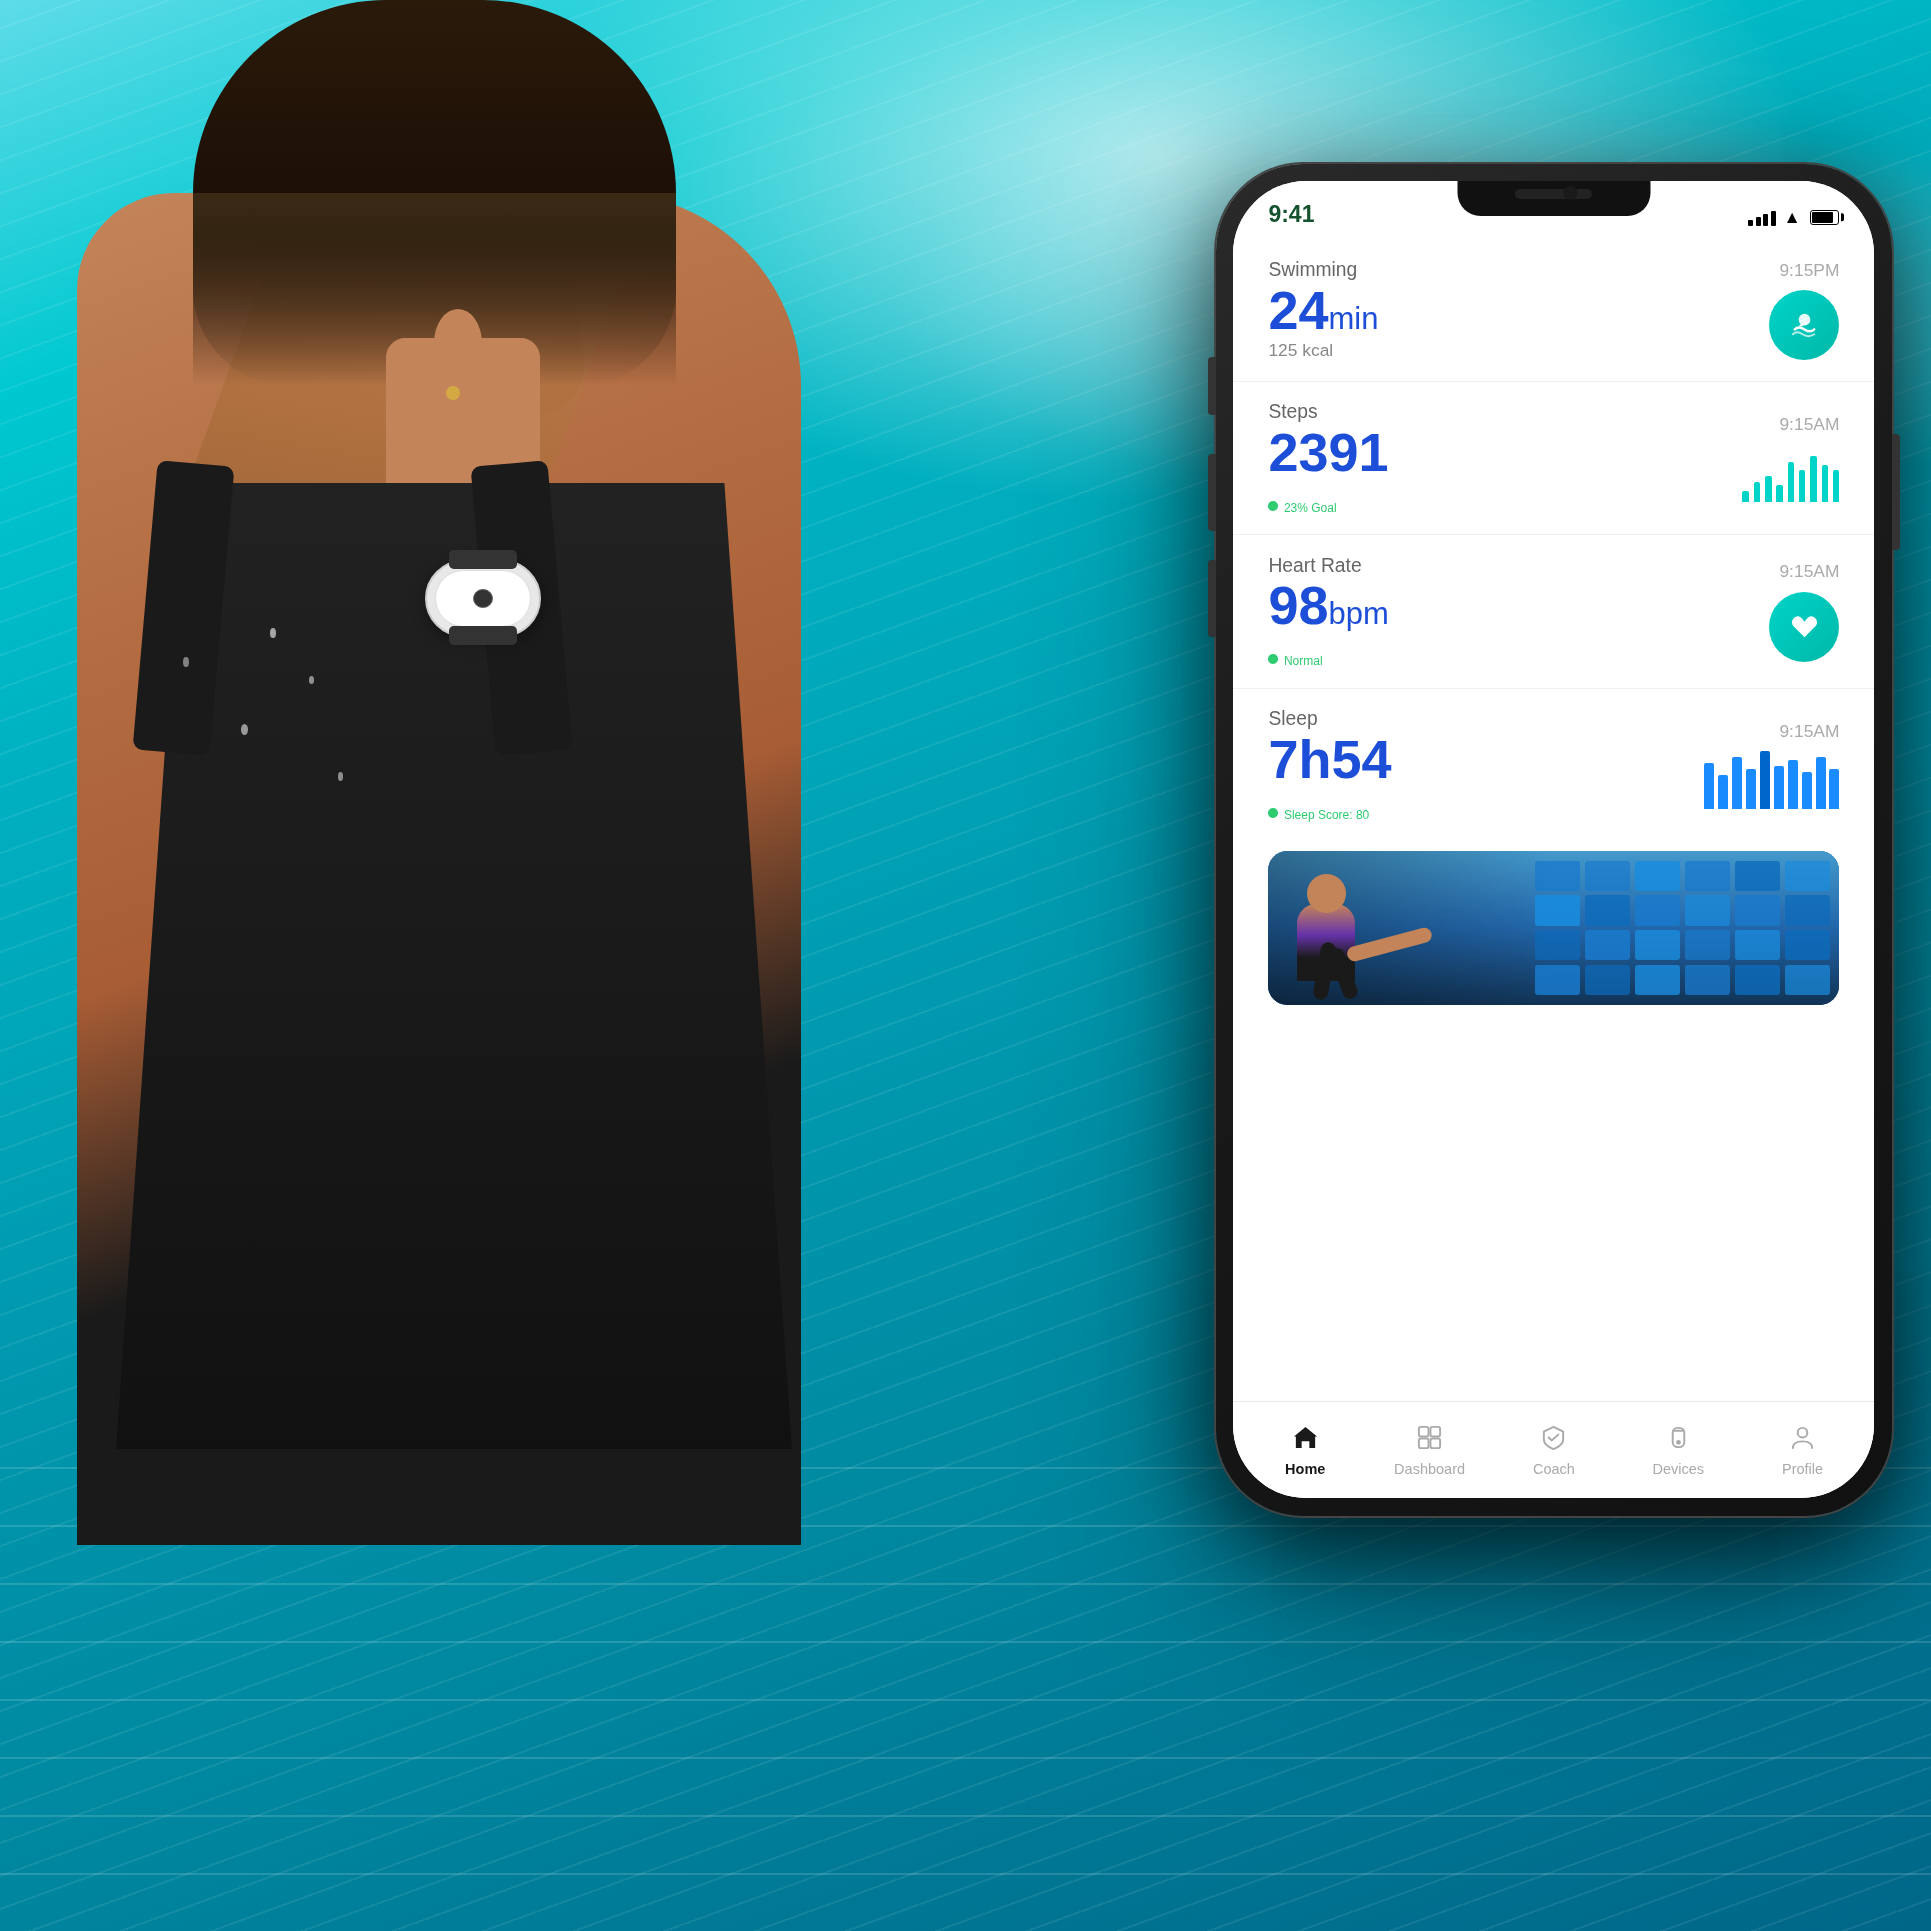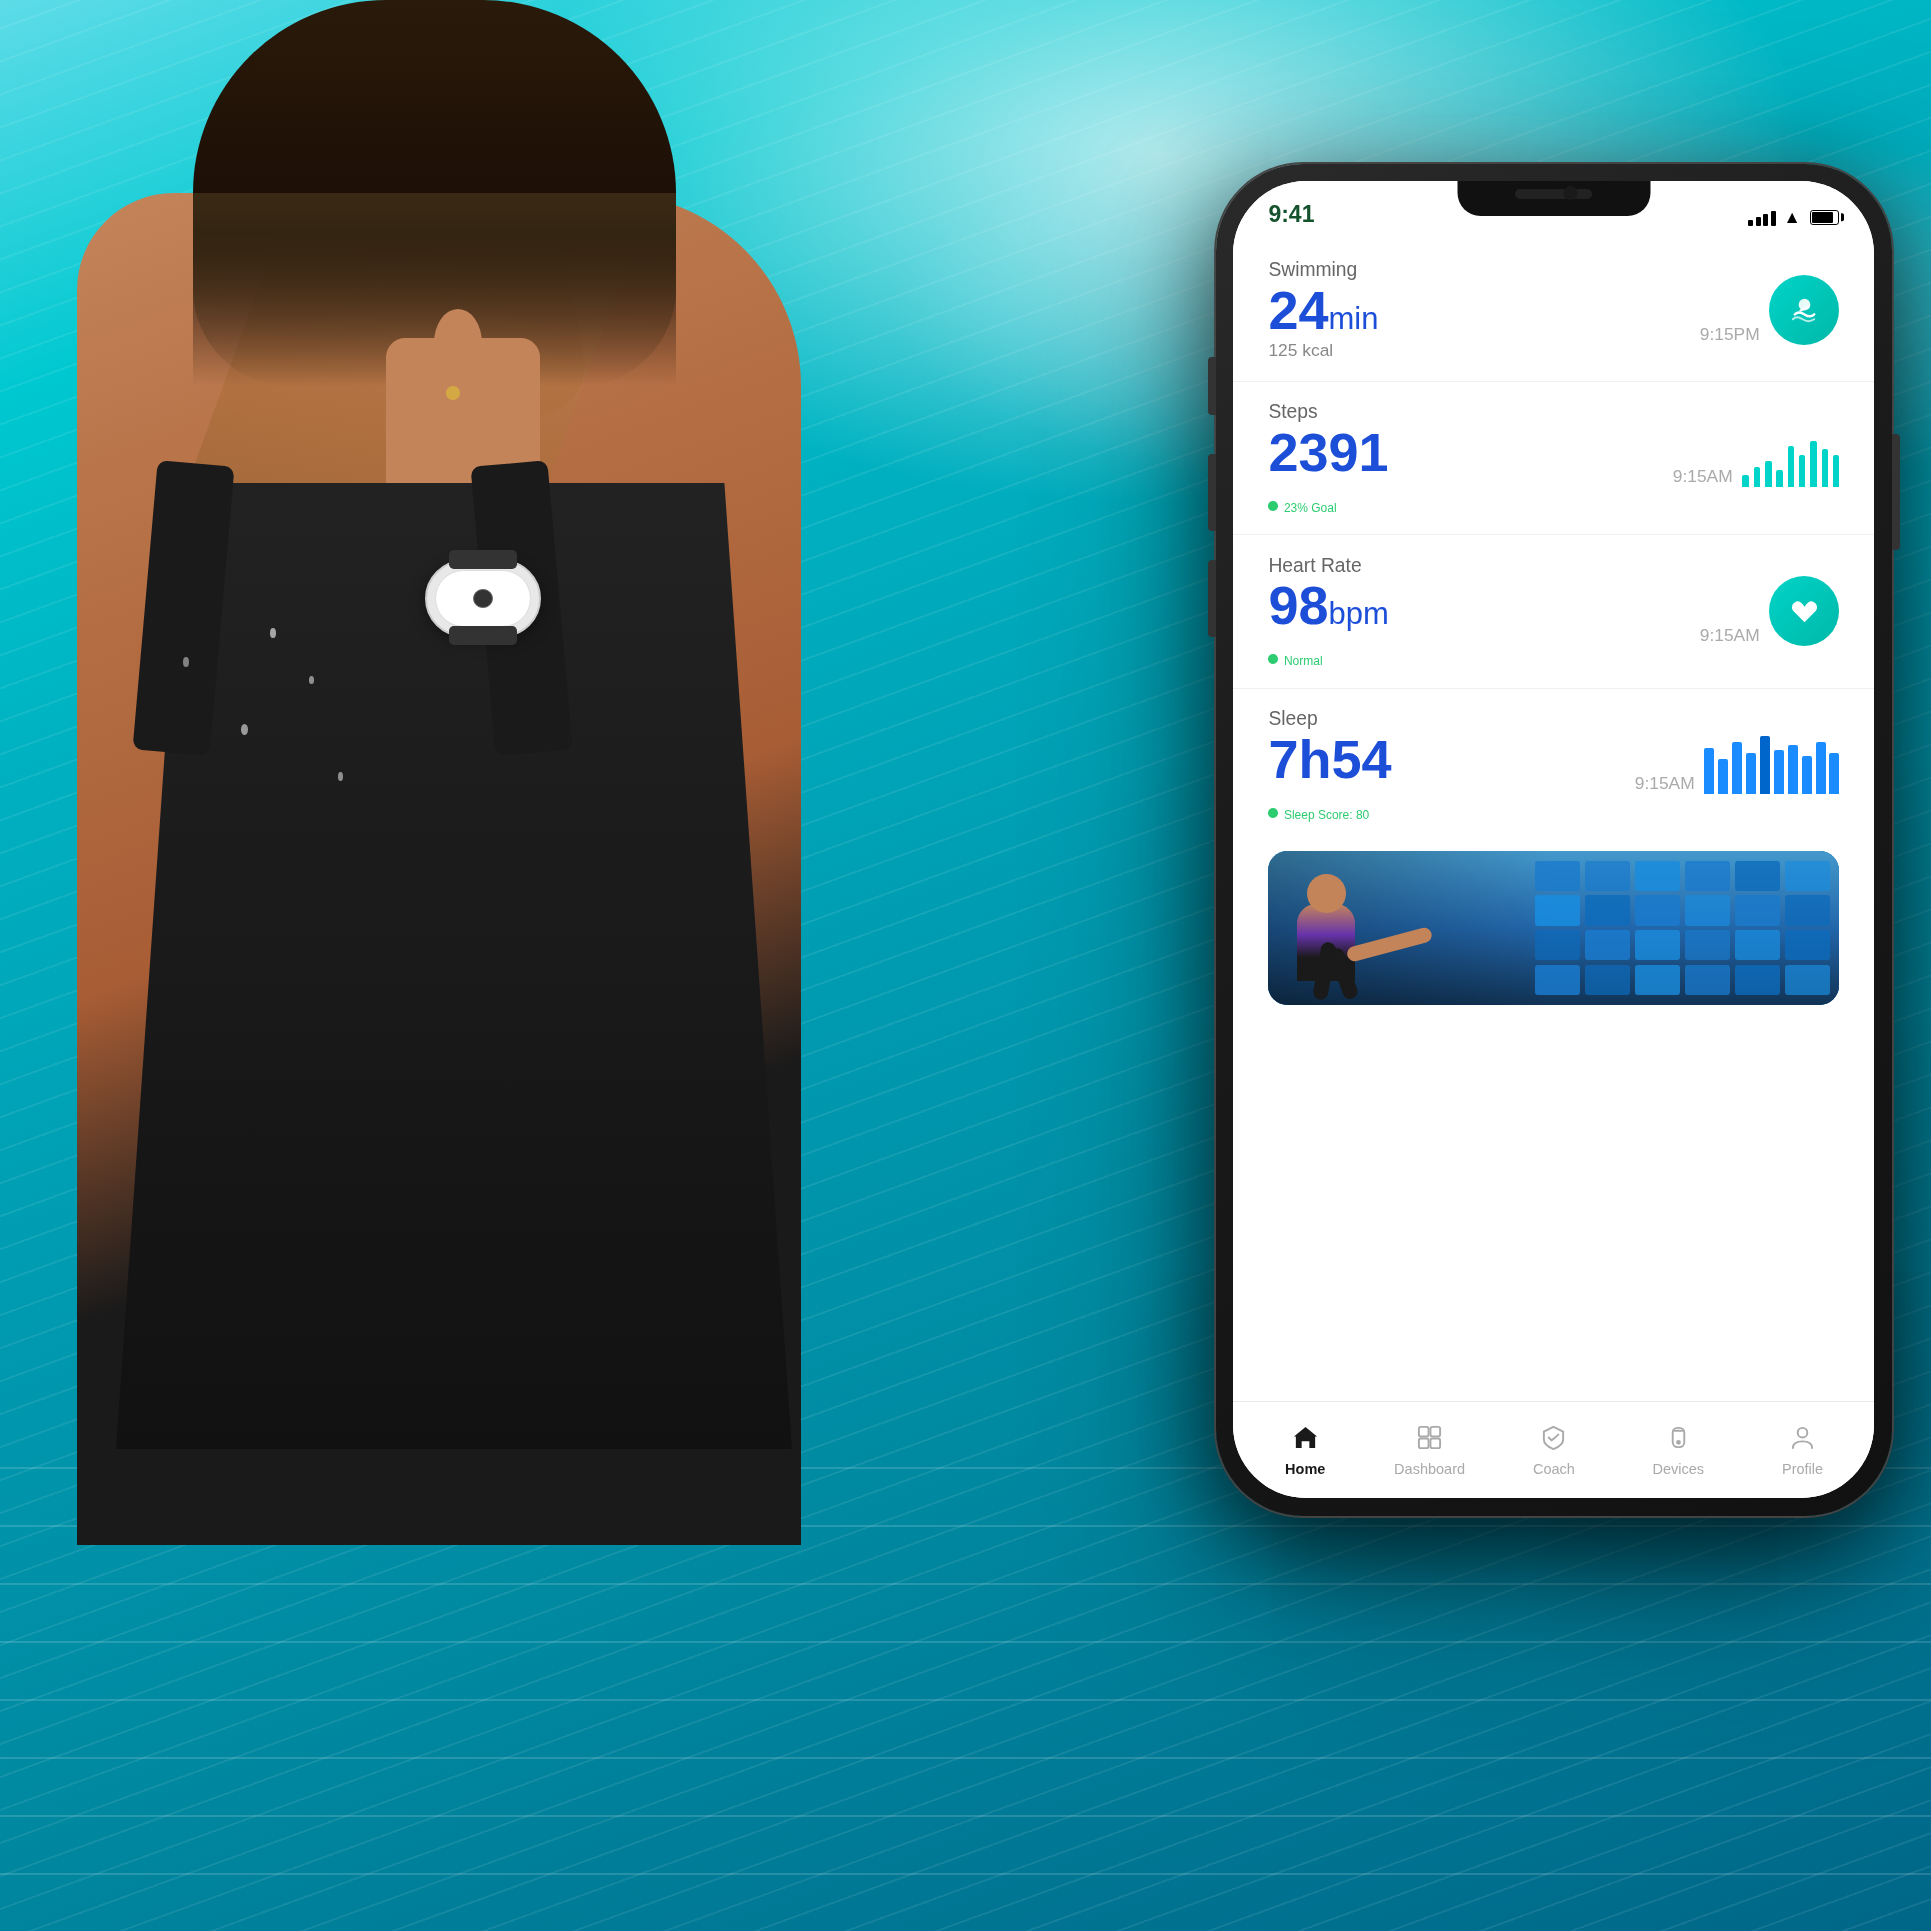--- a/index.html
+++ b/index.html
@@ -246,21 +246,21 @@
       display: inline-block;
     }
 
     .activity-time {
       font-size: 17.4px;
       color: #aaa;
     }
 
     .activity-right {
       display: flex;
-      flex-direction: row;
+      flex-direction: column;
       align-items: flex-end;
       gap: 9.7px;
     }
 
     
     .icon-circle {
       width: 70px;
       height: 70px;
       border-radius: 50%;
       background: linear-gradient(135deg, #00d4c8, #00b8a8);

